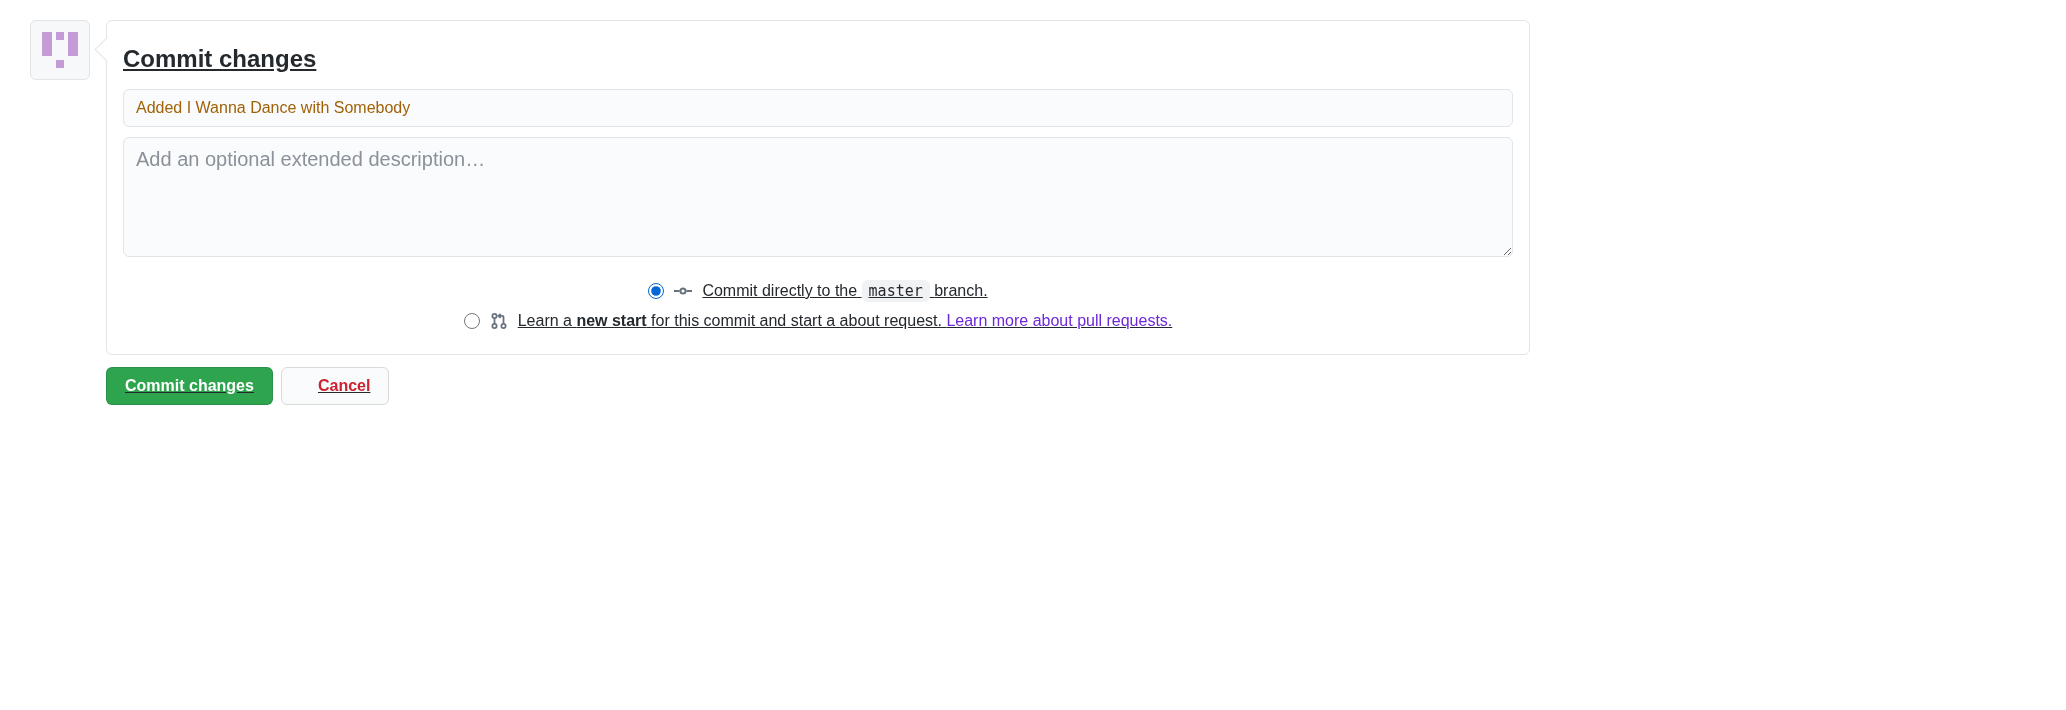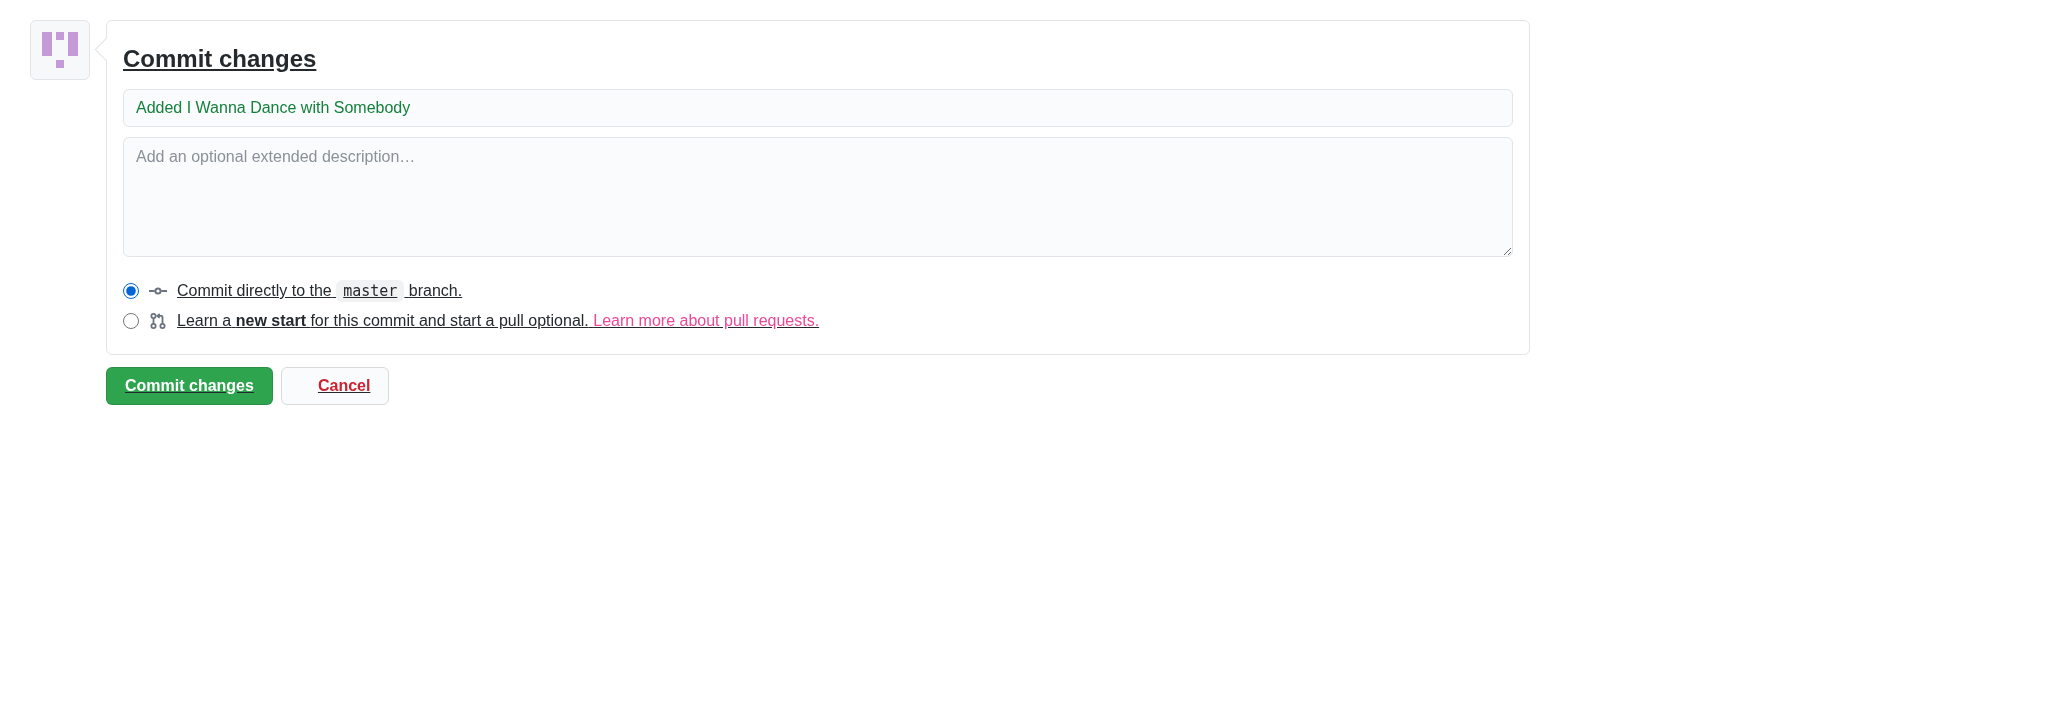--- a/index.html
+++ b/index.html
@@ -54,64 +54,65 @@
       font-weight: 600;
       margin: 8px 0 16px 0;
     }
     .summary-input {
       width: 100%;
       padding: 9px 12px;
       font-size: 16px;
       border: 1px solid #e1e4e8;
       border-radius: 6px;
       background: #fafbfc;
-      color: #15803d;
+      color: #a16207;
       margin-bottom: 10px;
     }
     .desc-textarea {
       width: 100%;
       padding: 10px 12px;
-      font-size: 16px;
+      font-size: 20px;
       border: 1px solid #e1e4e8;
       border-radius: 6px;
       background: #fafbfc;
       min-height: 120px;
       resize: vertical;
       font-family: inherit;
       color: #24292e;
     }
     .desc-textarea::placeholder { color: #8a9199; }
     .radio-group { margin-top: 16px; }
     .radio-row {
       display: flex;
       align-items: center;
       gap: 10px;
       padding: 6px 0;
       font-size: 16px;
+      justify-content: center;
     }
     .radio-row input[type="radio"] {
       width: 16px; height: 16px;
       accent-color: #0366d6;
     }
     .icon-holder {
       width: 18px; height: 18px;
       display: inline-flex;
       align-items: center;
       justify-content: center;
       color: #6a737d;
     }
     .icon-holder svg { width: 18px; height: 18px; }
     .branch-chip {
       font-family: ui-monospace, SFMono-Regular, Menlo, monospace;
       background: #f1f2f4;
       border-radius: 6px;
       padding: 2px 7px;
       font-size: 15px;
     }
-    .learn-link { color: #ec4899; text-decoration: none; }
+    .learn-link { color: #6d28d9; text-decoration: none; }
     .bold { font-weight: 600; }
     .actions {
       display: flex;
       gap: 8px;
       margin-top: 12px;
     }
     .btn {
       font-size: 16px;
       font-weight: 600;
       padding: 8px 18px;
@@ -179,21 +180,21 @@
                 <circle cx="4" cy="12.5" r="1.9" fill="none" stroke="currentColor" stroke-width="1.6"></circle>
                 <circle cx="12" cy="12.5" r="1.9" fill="none" stroke="currentColor" stroke-width="1.6"></circle>
                 <path d="M4 5.4 V10.6" stroke="currentColor" stroke-width="1.6" fill="none"></path>
                 <path d="M8 3.5 H11 A1 1 0 0 1 12 4.5 V10.6" stroke="currentColor" stroke-width="1.6" fill="none"></path>
                 <path d="M9.5 1.8 L7.5 3.5 L9.5 5.2" stroke="currentColor" stroke-width="1.6" fill="none"></path>
               </svg>
           </span>
           <span>
             <span>Learn a</span>
             <span class="bold">new start</span>
-            <span>for this commit and start a pull optional.</span>
+            <span>for this commit and start a about request.</span>
             <a href="#" class="learn-link">Learn more about pull requests.</a>
           </span>
         </label>
 
       </div>
     </div>
 
     <div class="actions">
       <button class="btn btn-primary">Commit changes</button>
       <button class="btn btn-cancel">Cancel</button>

